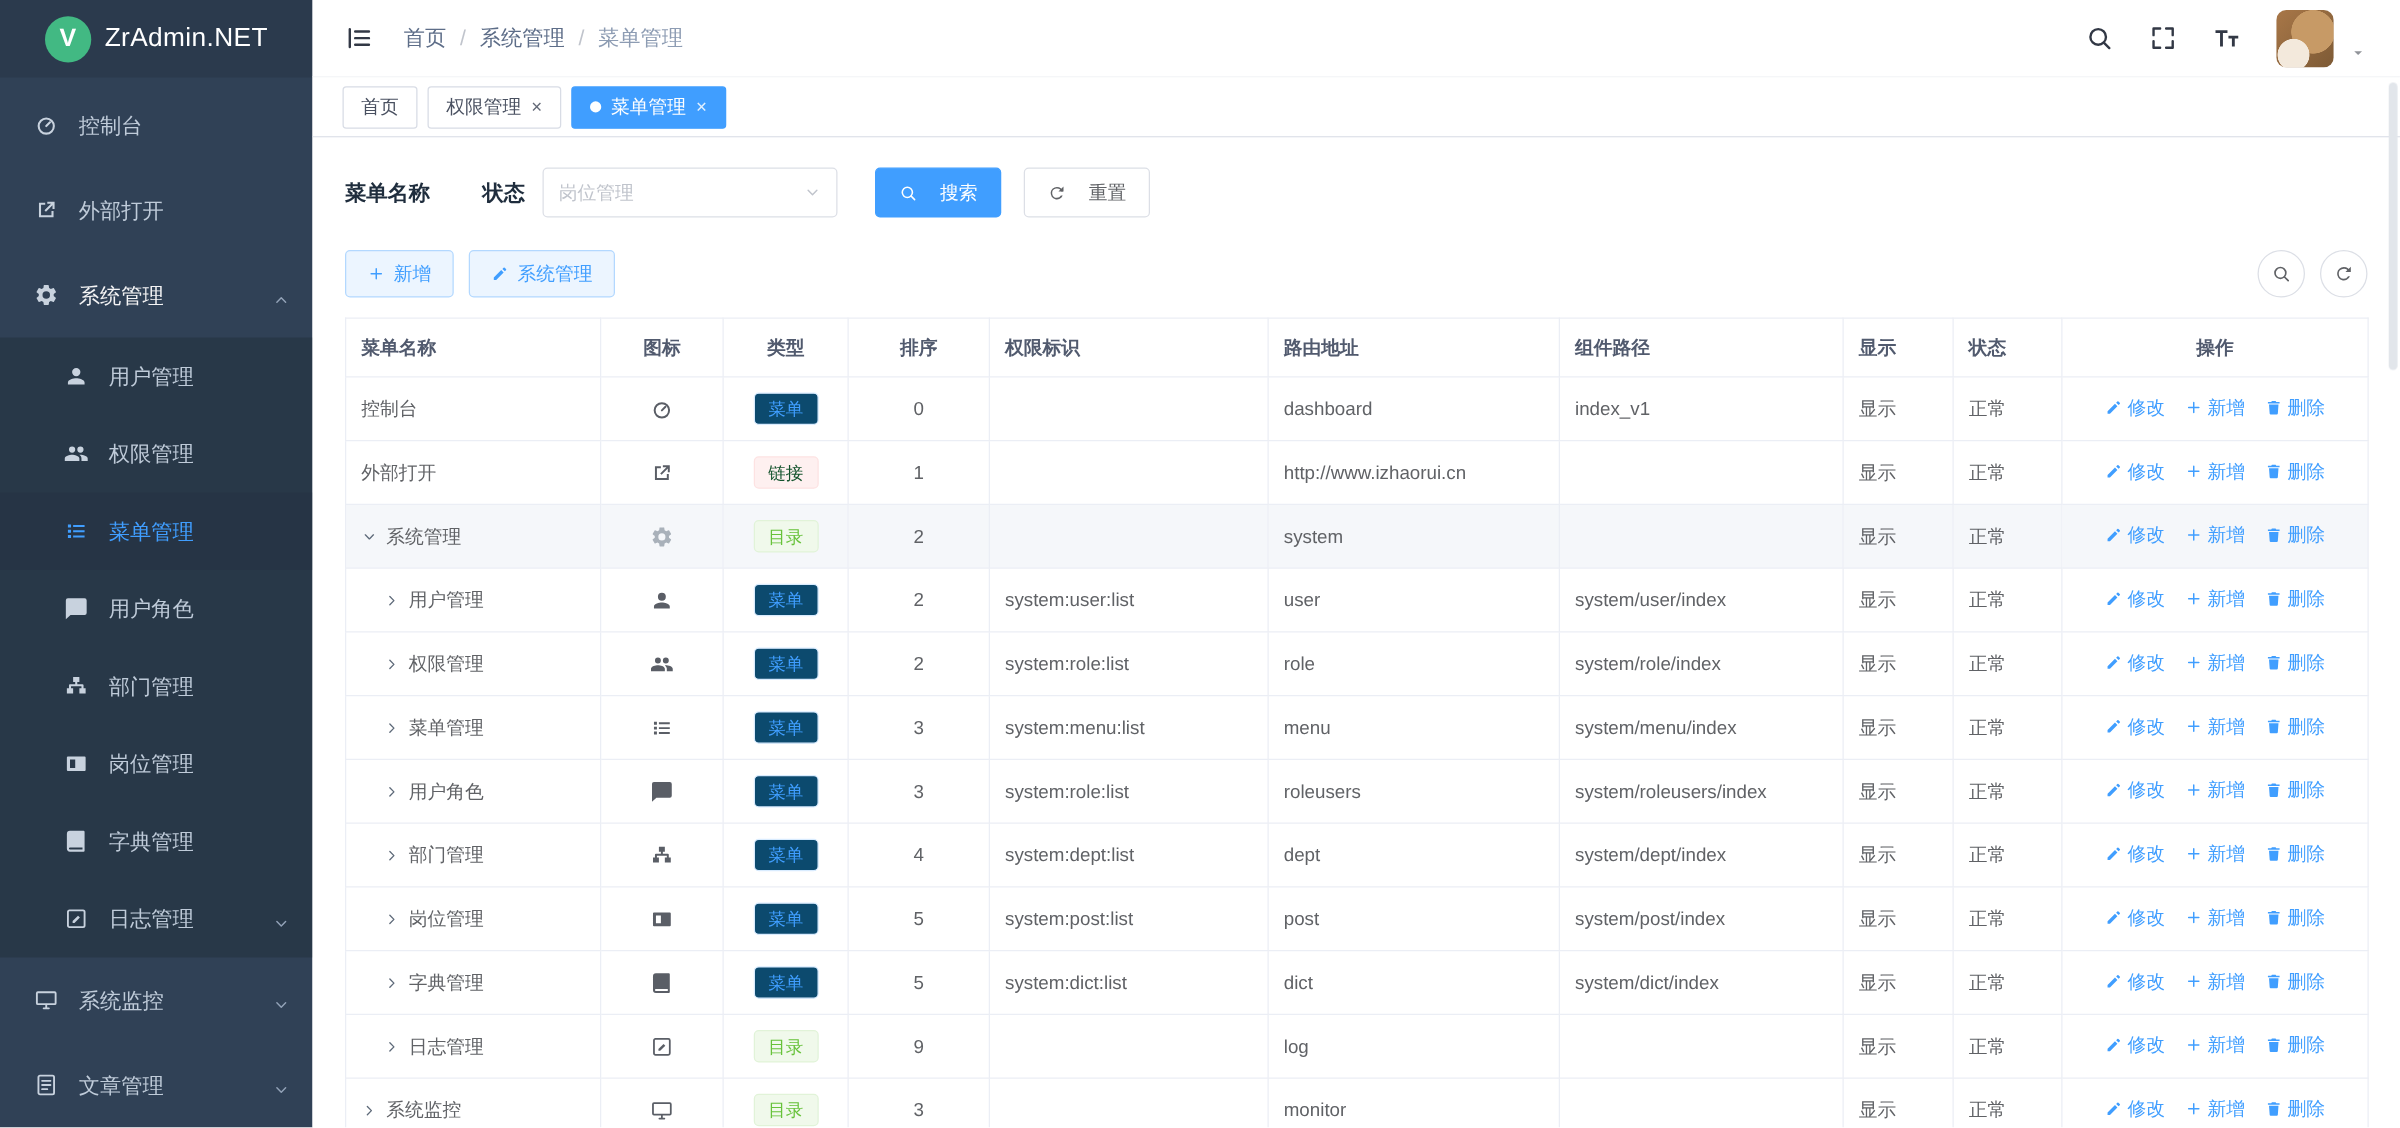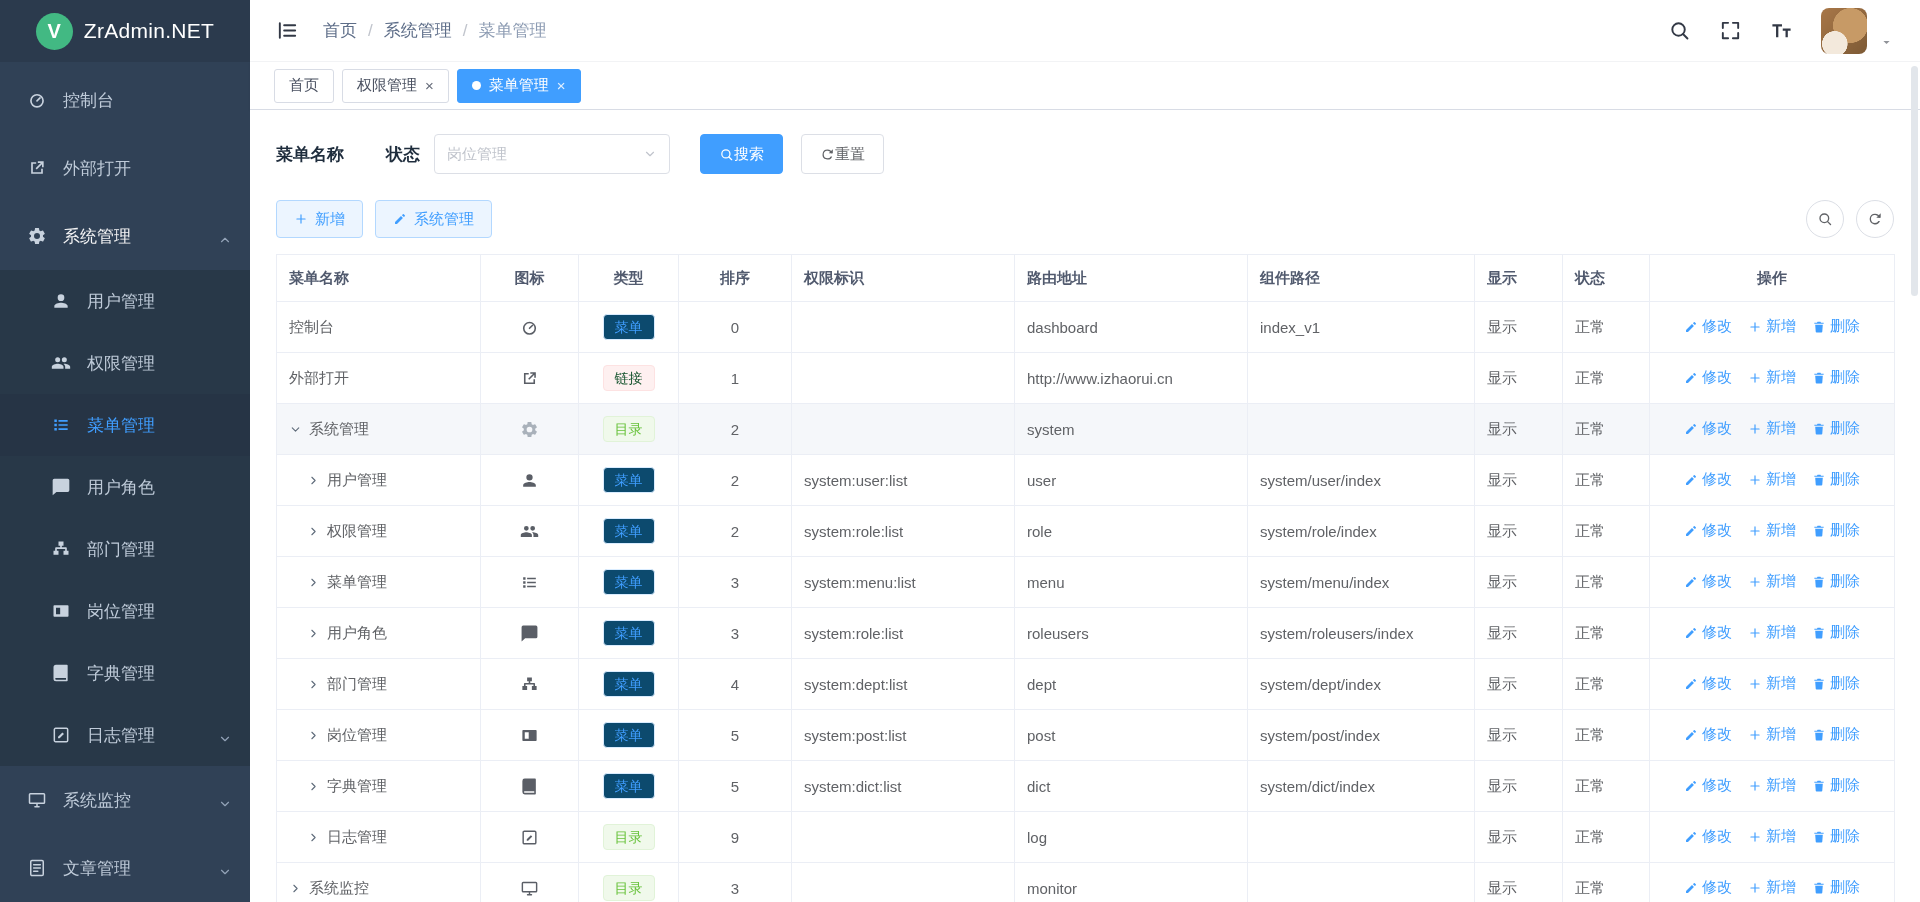--- a/index.html
+++ b/index.html
@@ -57,21 +57,21 @@
 
   
   .filter-row{display:flex;align-items:center;margin:6px 0 26px}
   .f-label{font-size:17px;font-weight:700;color:#1f2d3d;margin-right:14px}
   .f-input{width:208px;height:40px;border:1px solid #dcdfe6;border-radius:4px;padding:0 14px;font-size:15px;color:#606266;outline:none}
   .f-input::placeholder{color:#bfc4cc}
   .f-select{width:236px;height:40px;border:1px solid #dcdfe6;border-radius:4px;display:flex;align-items:center;
     justify-content:space-between;padding:0 12px;color:#c0c4cc;font-size:15px;cursor:pointer;background:#fff}
   .f-select .svgi{width:14px;height:14px;color:#c0c4cc}
   .sp{width:28px}
-  .btn{height:40px;border-radius:4px;font-size:15px;display:inline-flex;align-items:center;gap:0;
+  .btn{height:40px;border-radius:4px;font-size:15px;display:inline-flex;align-items:center;gap:18px;
     padding:0 18px;cursor:pointer;border:1px solid #dcdfe6;background:#fff;color:#606266}
   .btn .svgi{width:15px;height:15px}
   .btn-primary{background:#409eff;border-color:#409eff;color:#fff;margin-left:30px}
   .btn-reset{margin-left:18px}
 
   
   .toolbar-row{display:flex;align-items:center;margin-bottom:16px}
   .btn-plain{height:38px;background:#ecf5ff;border:1px solid #b3d8ff;color:#409eff;border-radius:4px;
     font-size:15px;display:inline-flex;align-items:center;gap:7px;padding:0 17px;cursor:pointer}
   .btn-plain .svgi{width:14px;height:14px}

